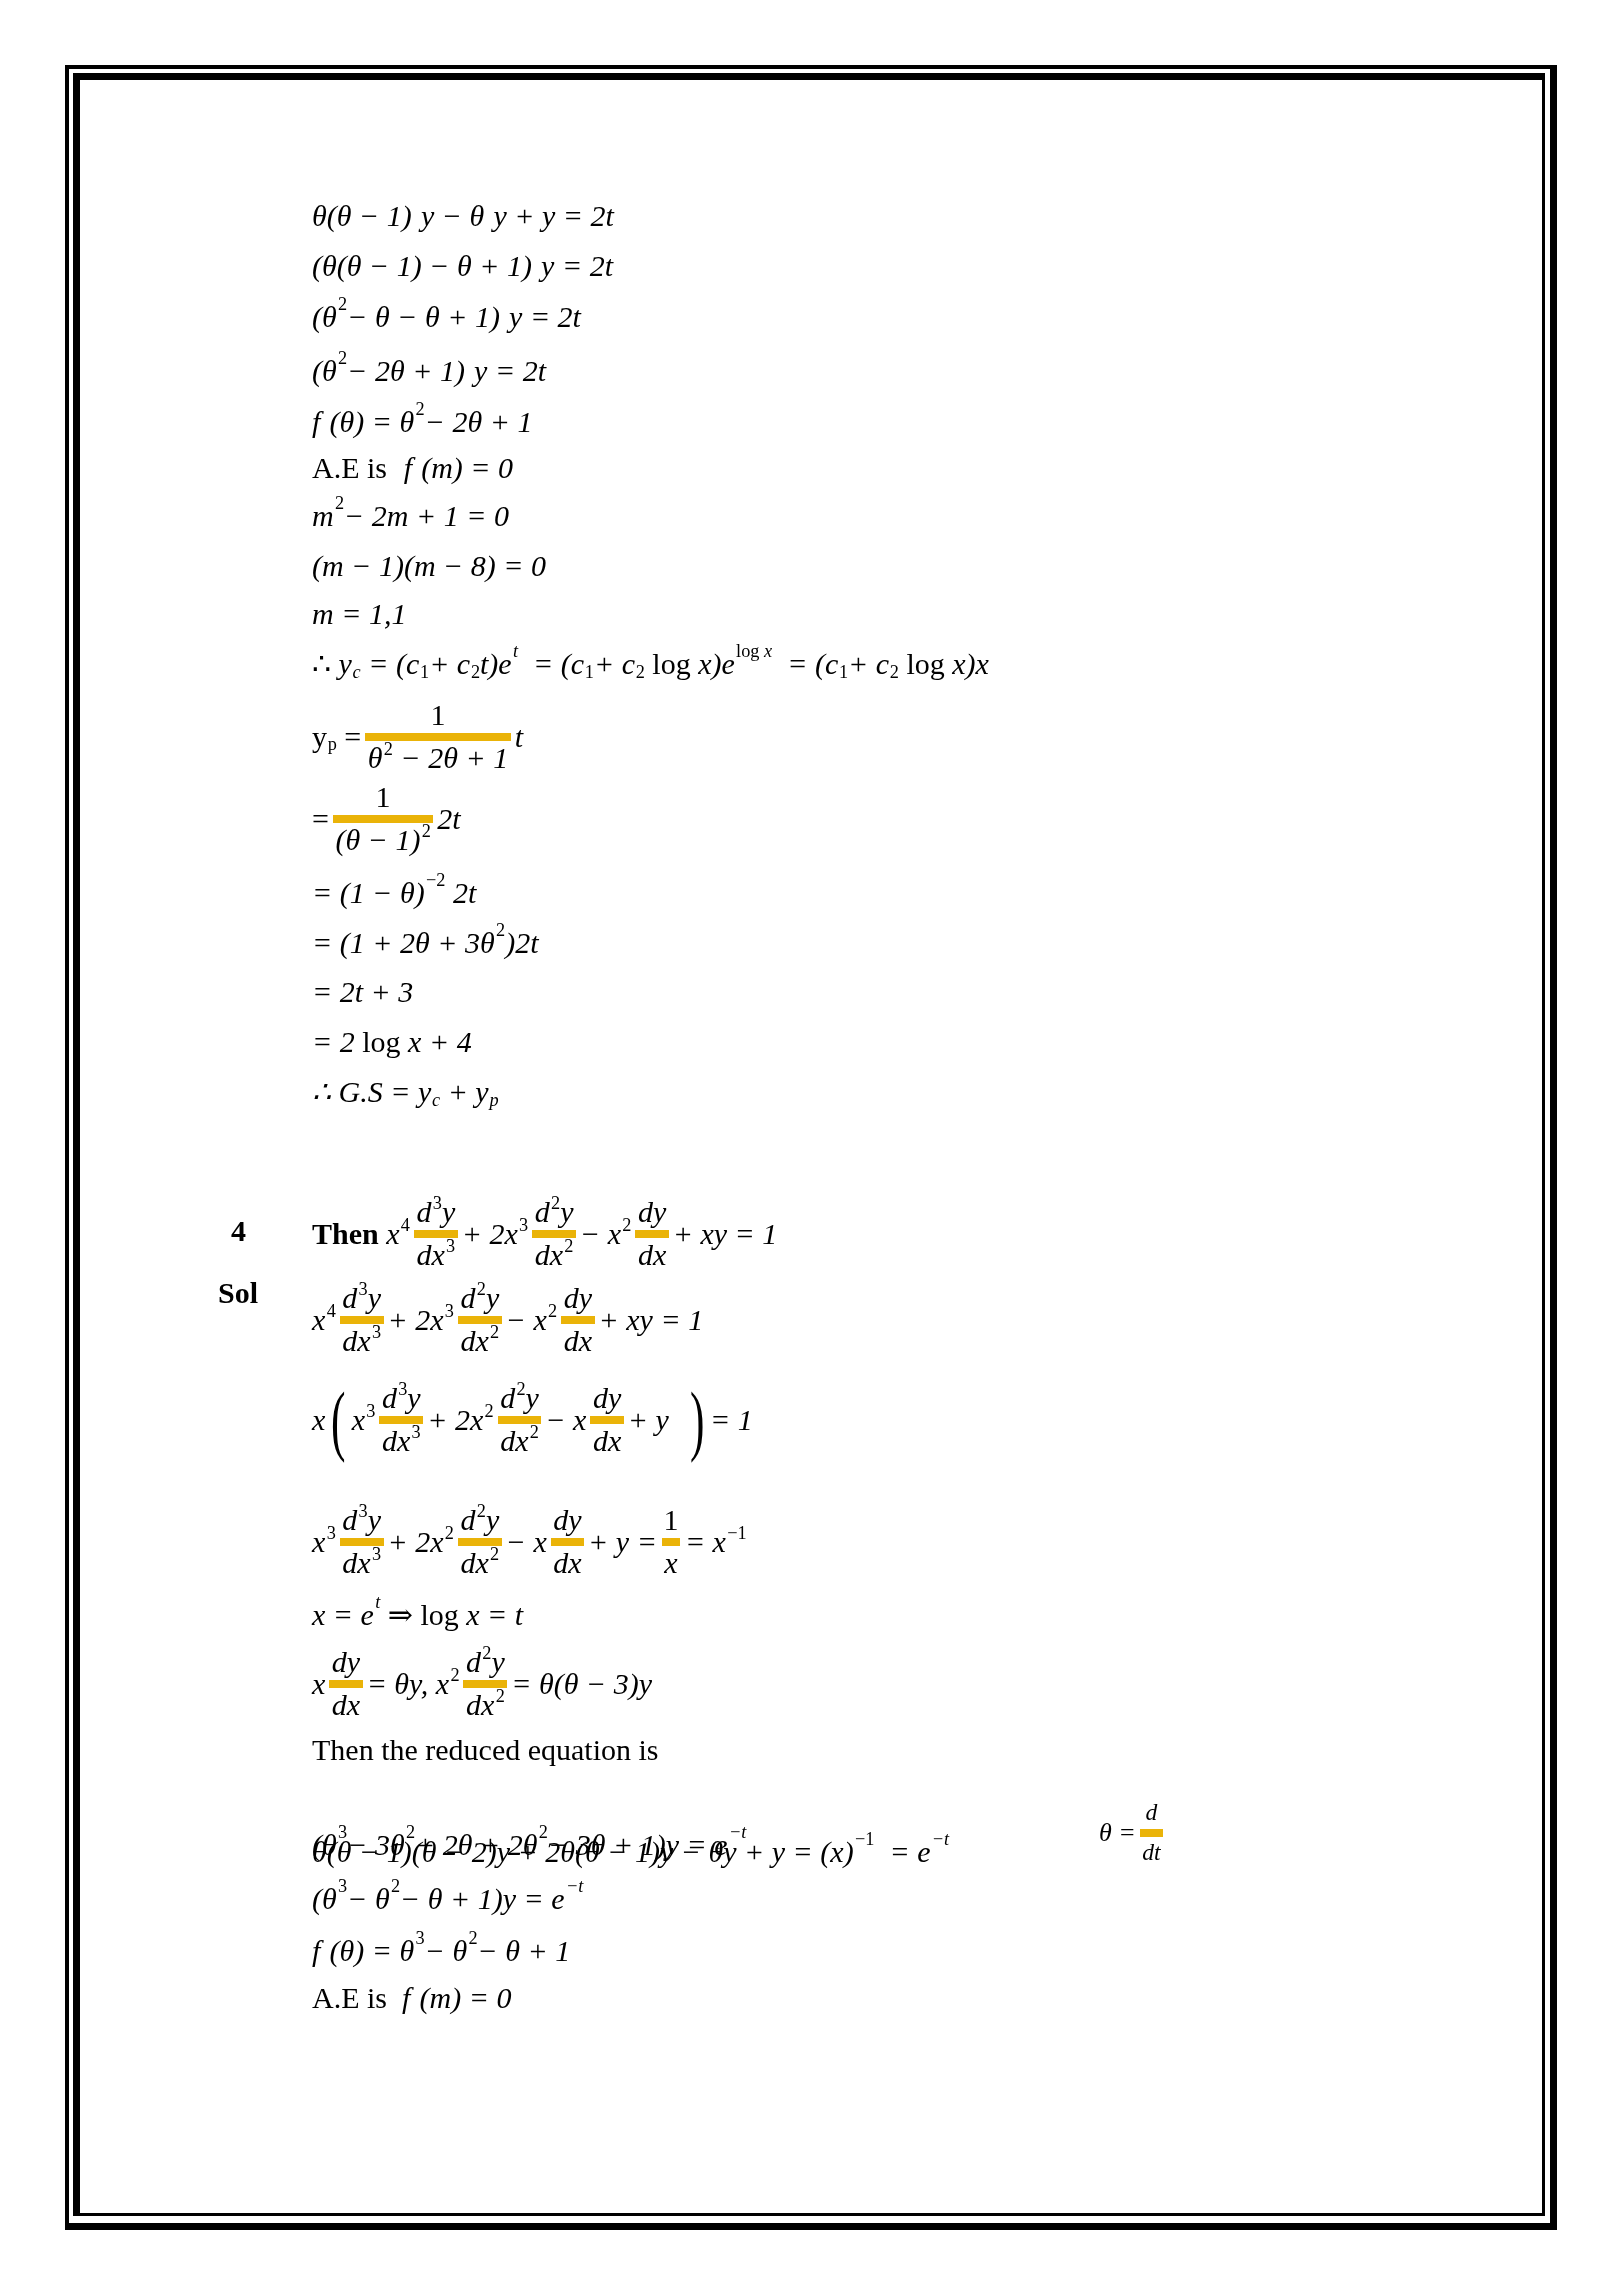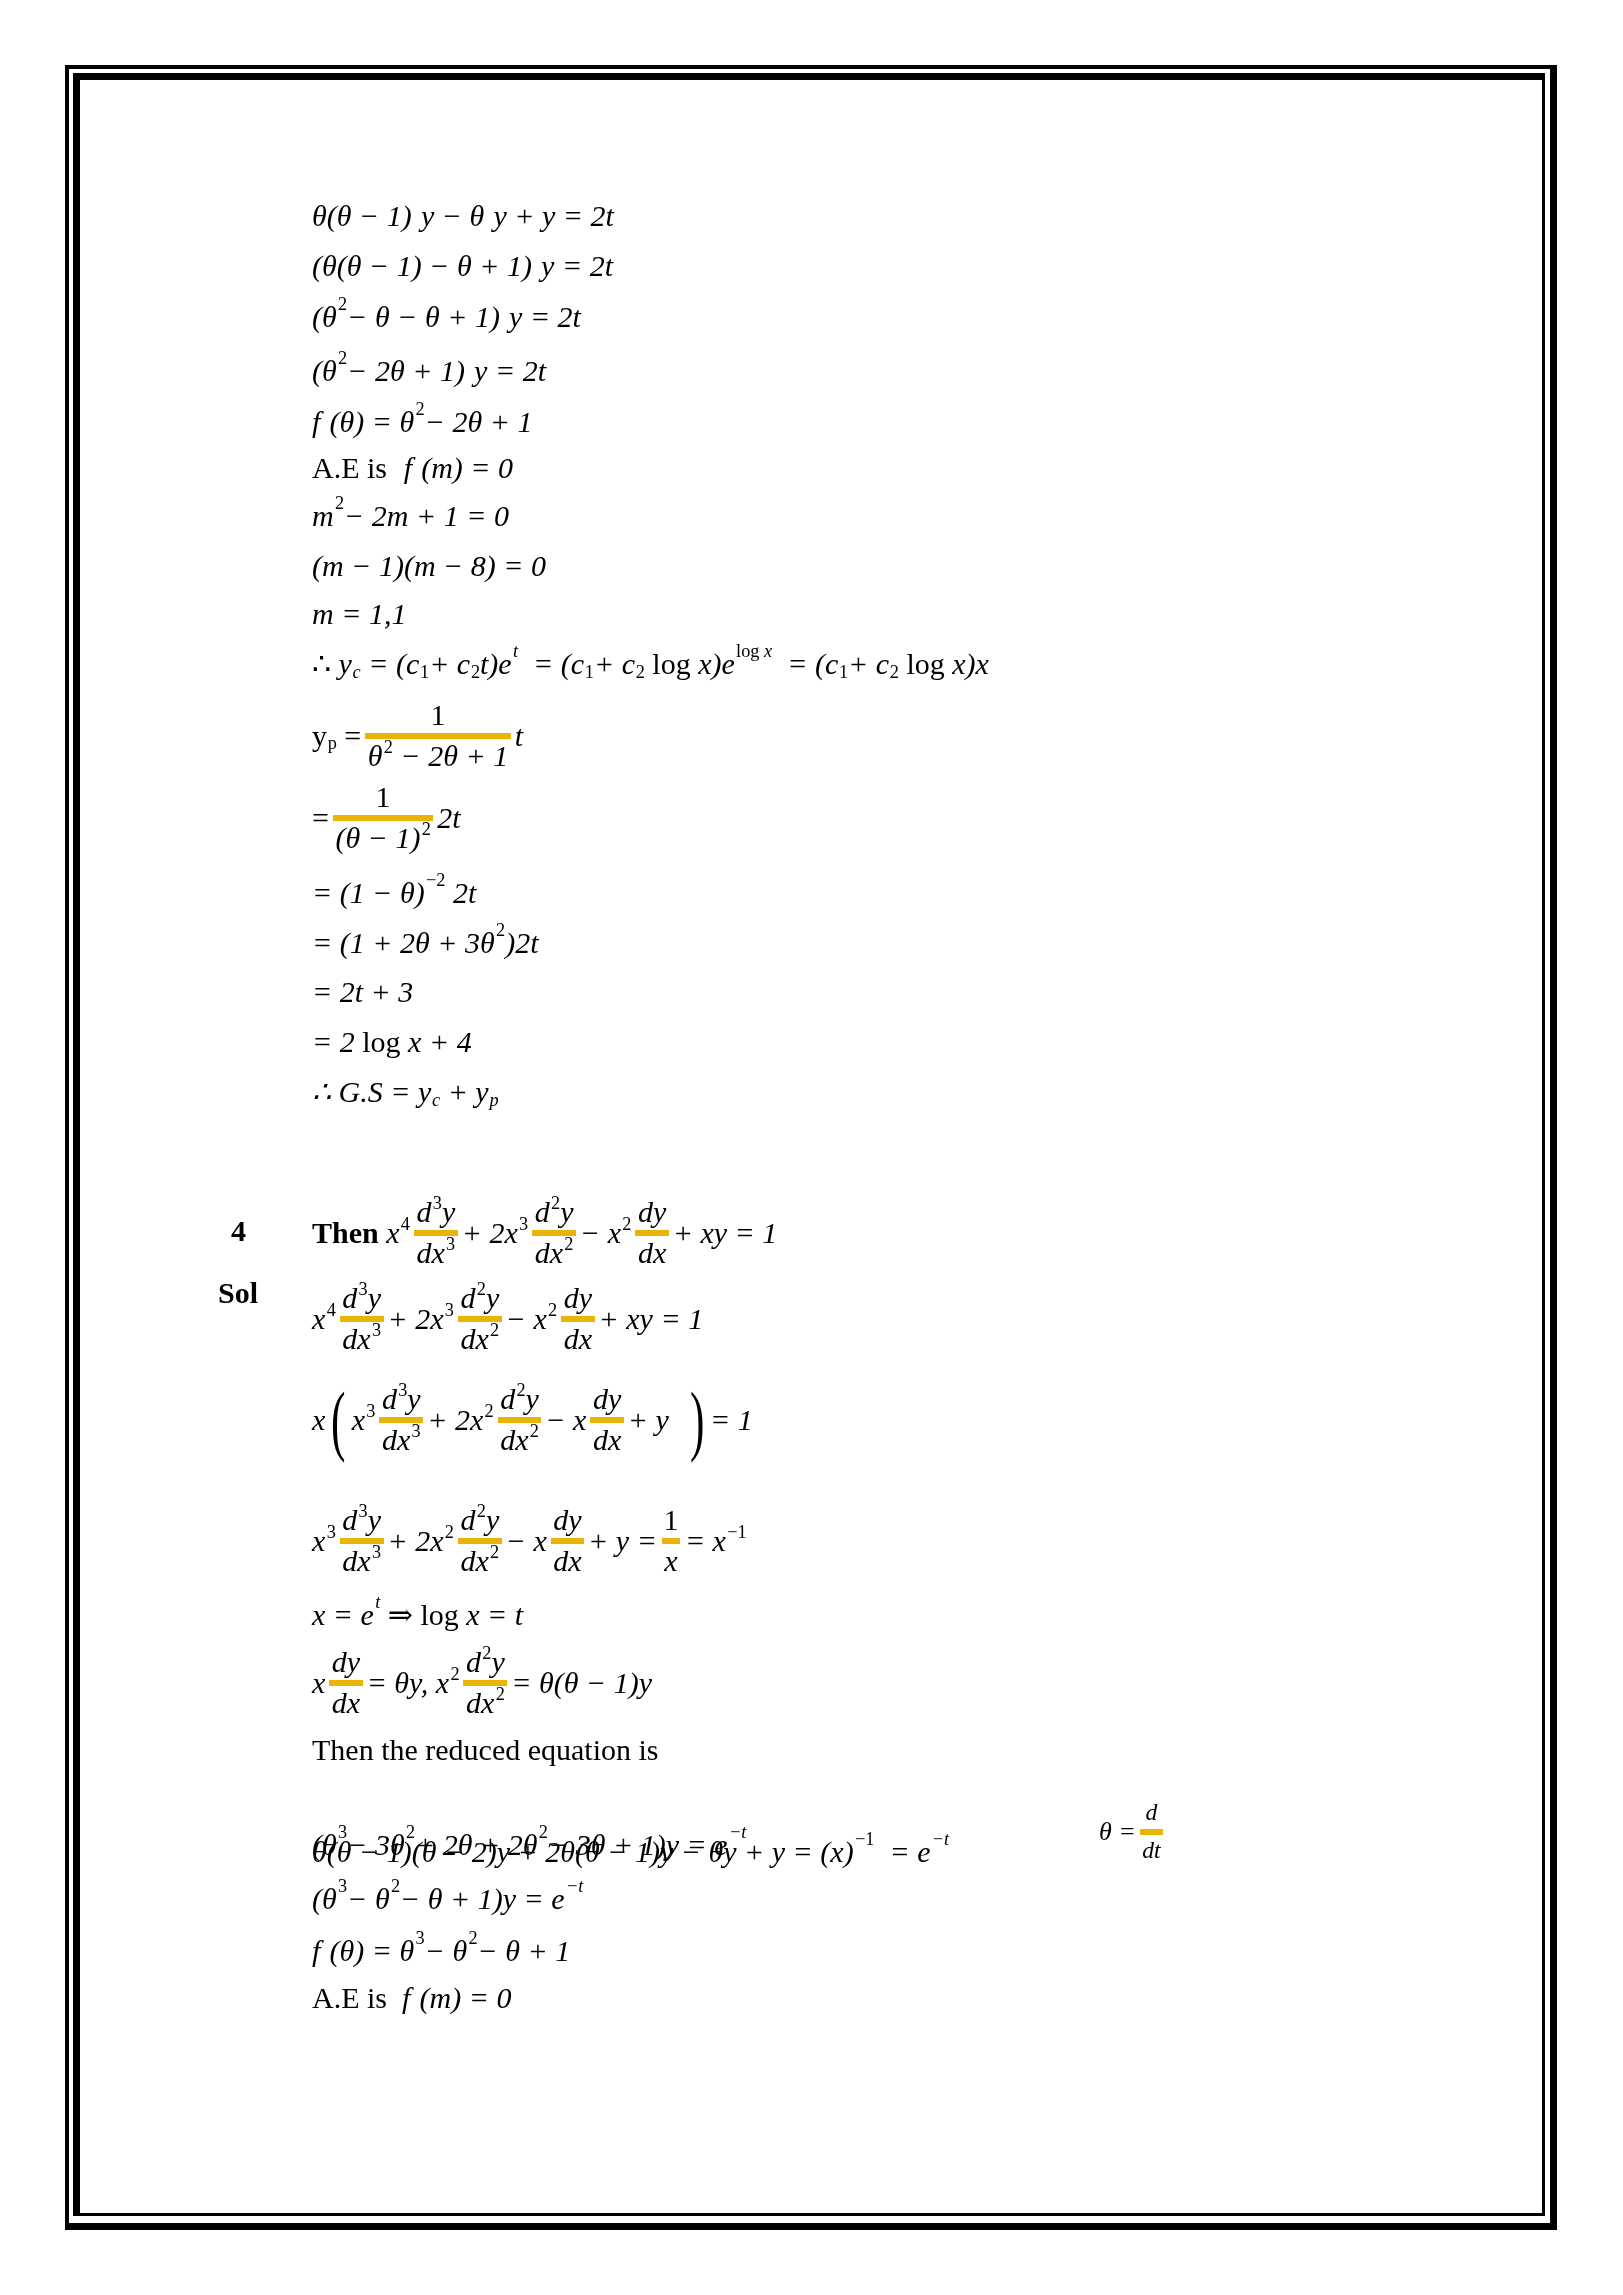--- a/index.html
+++ b/index.html
@@ -13,21 +13,21 @@
          border-width:7.9px 3.9px 3.9px 7.9px; }
   .line { position:absolute; left:312px; font-size:30px; line-height:1; white-space:nowrap;
           display:flex; align-items:center; }
   .m { font-style:italic; }
   .r { font-style:normal; }
   .sup { font-size:18.3px; position:relative; top:-13px; margin-left:1.3px; font-style:normal; }
   .supi { font-size:18.3px; position:relative; top:-13px; margin-left:1.3px; font-style:italic; }
   .sub { font-size:18.3px; position:relative; top:7.9px; margin-left:0.7px; }
   .frac { display:inline-flex; flex-direction:column; align-items:center; vertical-align:middle; margin:0 3.9px; }
   .frac .num { padding:0 2.6px 2.6px 2.6px; }
-  .frac .den { padding:2.6px 2.6px 0 2.6px; border-top:6px solid #eab308; }
+  .frac .den { padding:2.6px 2.6px 0 2.6px; border-top:8px solid #eab308; }
   .label { position:absolute; font-weight:bold; font-size:30px; font-style:normal; }
   .bigparen { font-size:79px; font-style:normal; font-weight:100; transform:scaleX(0.55); display:inline-block; line-height:1; }
   .sp { display:inline-block; width:9.2px; }
   .side-note { position:absolute; left:1099px; top:1799px; font-size:26px; display:flex; align-items:center; }
   .side-note .frac .den, .side-note .frac .num { font-size:23.6px; }
 </style>
 </head>
 <body>
 
 <div class="frame-outer"></div>
@@ -162,21 +162,21 @@
   <span class="m">x</span>
   <span class="frac m">
       <span class="num">dy</span>
       <span class="den">dx</span>
     </span>
   <span class="m">= θy, x<span class="sup">2</span></span>
   <span class="frac m">
       <span class="num">d<span class="sup">2</span>y</span>
       <span class="den">dx<span class="sup">2</span></span>
     </span>
-  <span class="m">= θ(θ − 1)y</span>
+  <span class="m">= θ(θ − 3)y</span>
 </div>
 
 <div class="line r" style="top:1735px">Then the reduced equation is</div>
 
 <div class="line m" style="top:1837px">θ(θ − 1)(θ − 2)y + 2θ(θ − 1)y − θy + y = (x)<span class="sup">−1</span>&nbsp; = e<span class="supi">−t</span></div>
 <div class="line m" style="top:1830px">(θ<span class="sup">3</span> − 3θ<span class="sup">2</span> + 2θ + 2θ<span class="sup">2</span> − 3θ + 1)y = e<span class="supi">−t</span></div>
 <div class="line m" style="top:1884px">(θ<span class="sup">3</span> − θ<span class="sup">2</span> − θ + 1)y = e<span class="supi">−t</span></div>
 <div class="line m" style="top:1936px">f<span class="sp"></span>(θ) = θ<span class="sup">3</span> − θ<span class="sup">2</span> − θ + 1</div>
 <div class="line" style="top:1983px">
     <span class="r">A.E is</span>

